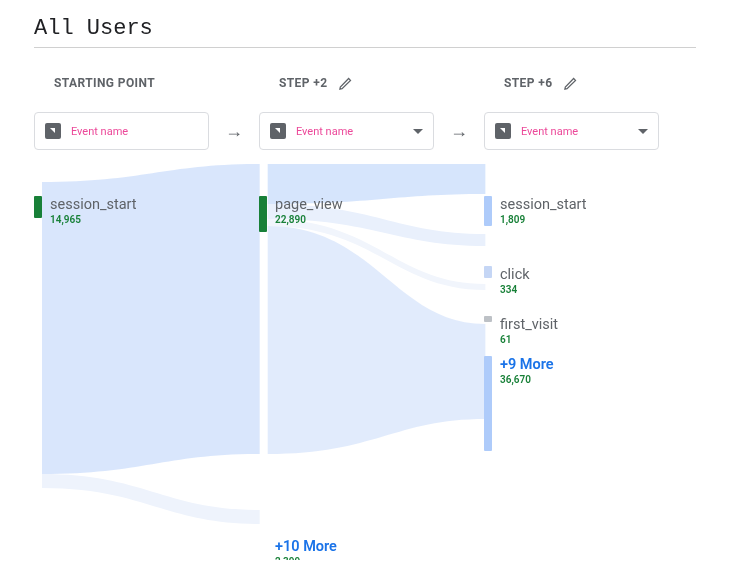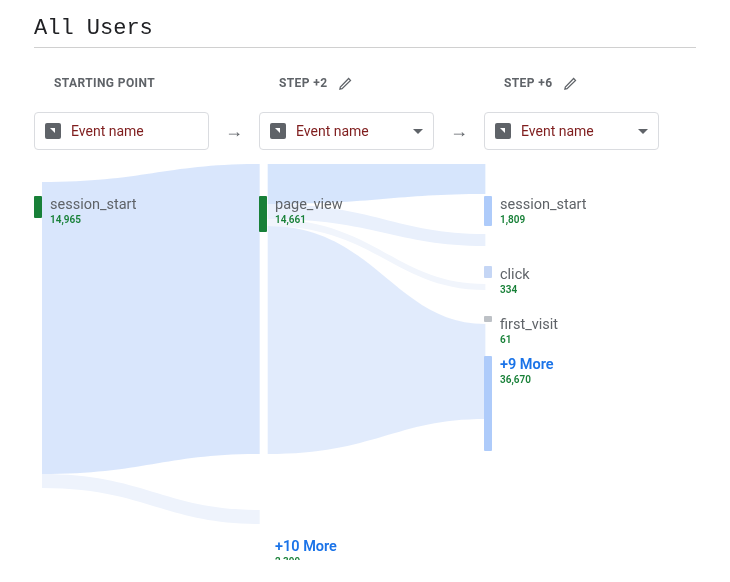--- a/index.html
+++ b/index.html
@@ -54,22 +54,22 @@
   .dropdown {
     height: 38px;
     border: 1px solid #dadce0;
     border-radius: 4px;
     display: flex;
     align-items: center;
     padding: 0 10px;
     gap: 10px;
     cursor: pointer;
     background: #fff;
-    font-size: 14px;
-    color: #7f1d1d;
+    font-size: 11px;
+    color: #ec4899;
   }
   .dropdown .tag-icon {
     width: 16px; height: 16px;
     background: #5f6368;
     border-radius: 2px;
     display:flex; align-items:center; justify-content:center;
   }
   .dropdown .tag-icon::after{
     content:"";
     display:block;
@@ -201,21 +201,21 @@
     <div class="text">
       <div class="name">session_start</div>
       <div class="val">14,965</div>
     </div>
   </div>
 
   <div class="node" style="left:225px; top:0px;">
     <div class="bar green" style="height:36px;"></div>
     <div class="text">
       <div class="name">page_view</div>
-      <div class="val">14,661</div>
+      <div class="val">22,890</div>
     </div>
   </div>
   <div class="node" style="left:225px; top:342px;">
     <div class="text" style="margin-left:16px;">
       <div class="name more">+10 More</div>
       <div class="val">2,399</div>
     </div>
   </div>
 
   <div class="node" style="left:450px; top:0px;">

